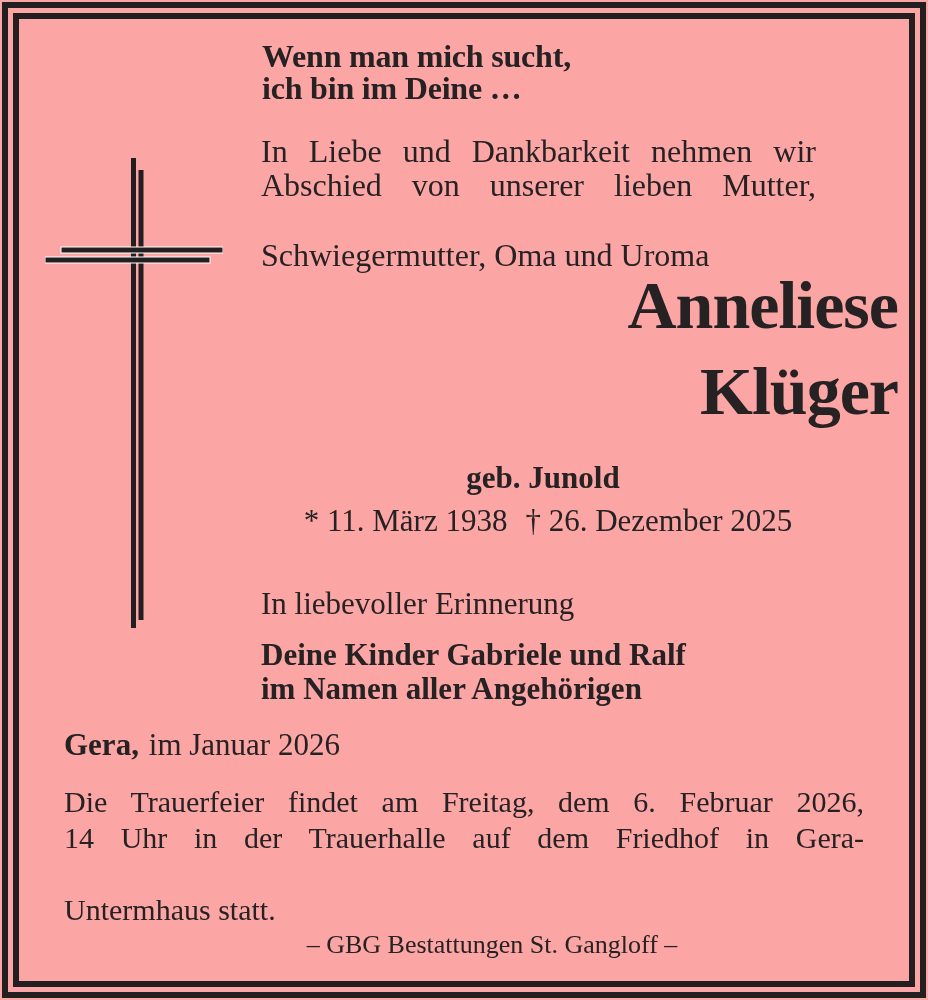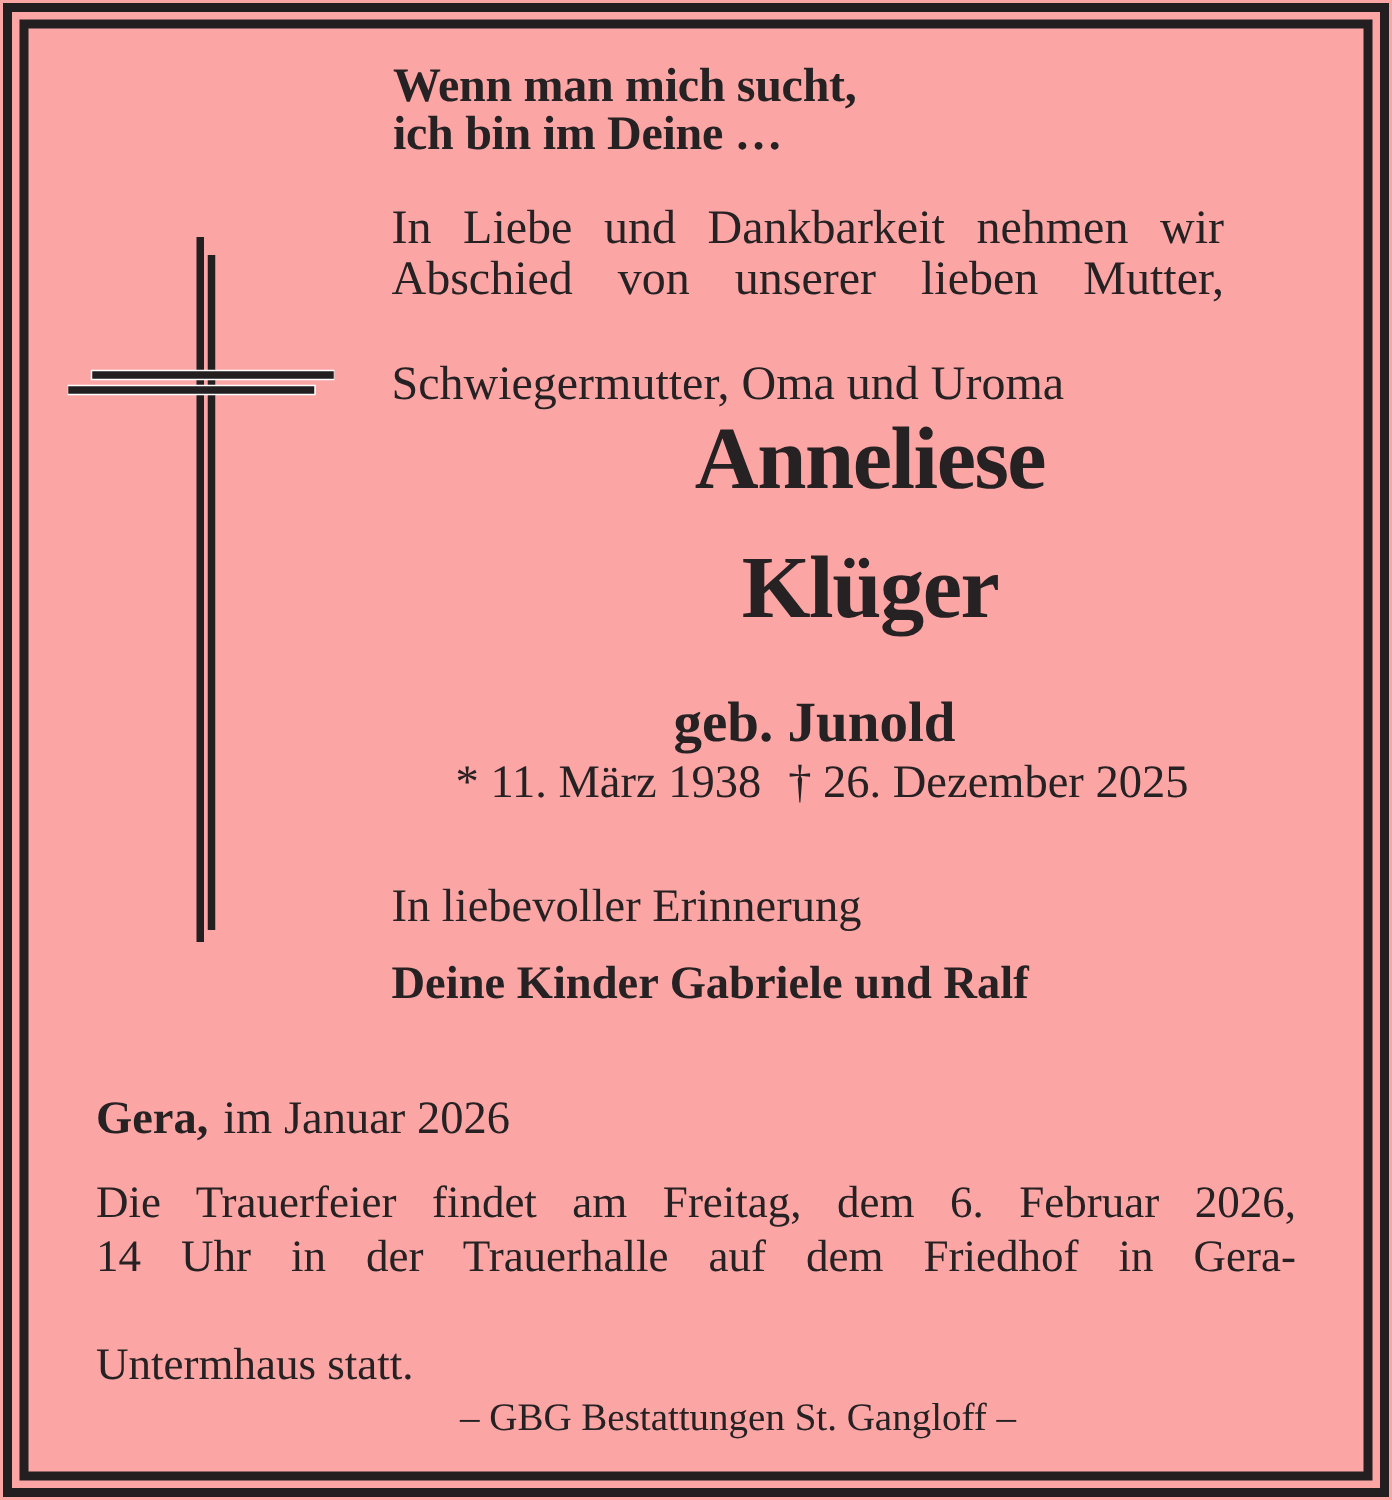--- a/index.html
+++ b/index.html
@@ -31,26 +31,26 @@
     letter-spacing: -0.2px;
   }
   .intro {
     position: absolute; left: 261px; top: 134px; width: 555px;
     font-size: 32px; line-height: 34px;
   }
   .jline { text-align: justify; text-align-last: justify; }
   .nline { text-align: left; margin-top: 36px; }
   .name {
     position: absolute; left: 262px; top: 262px; width: 636px;
-    font-size: 59px; font-weight: 700; line-height: 86px;
-    text-align: center; letter-spacing: -1px;
+    font-size: 68px; font-weight: 700; line-height: 86px;
+    text-align: right; letter-spacing: -1px;
   }
   .maiden {
     position: absolute; left: 262px; top: 460px; width: 562px;
-    font-size: 38px; font-weight: 700; text-align: center;
+    font-size: 31px; font-weight: 700; text-align: center;
   }
   .dates {
     position: absolute; left: 262px; top: 503px; width: 572px;
     font-size: 31px; display: flex; justify-content: center; gap: 18px;
     white-space: nowrap;
   }
   .remembrance {
     position: absolute; left: 261px; top: 586px;
     font-size: 31px;
   }
@@ -110,20 +110,21 @@
 
   <div class="dates">
     <span>* 11. März 1938</span>
     <span>† 26. Dezember 2025</span>
   </div>
 
   <div class="remembrance">In liebevoller Erinnerung</div>
 
   <div class="mourners">
     <div>Deine Kinder Gabriele und Ralf</div>
+    <div>im Namen aller Angehörigen</div>
   </div>
 
   <div class="placeline">
     <span class="b">Gera,</span><span class="pd">im Januar 2026</span>
   </div>
 
   <div class="funeral">
     <div class="jline">Die Trauerfeier findet am Freitag, dem 6. Februar 2026,</div>
     <div class="jline">14 Uhr in der Trauerhalle auf dem Friedhof in Gera-</div>
     <div class="nline">Untermhaus statt.</div>

